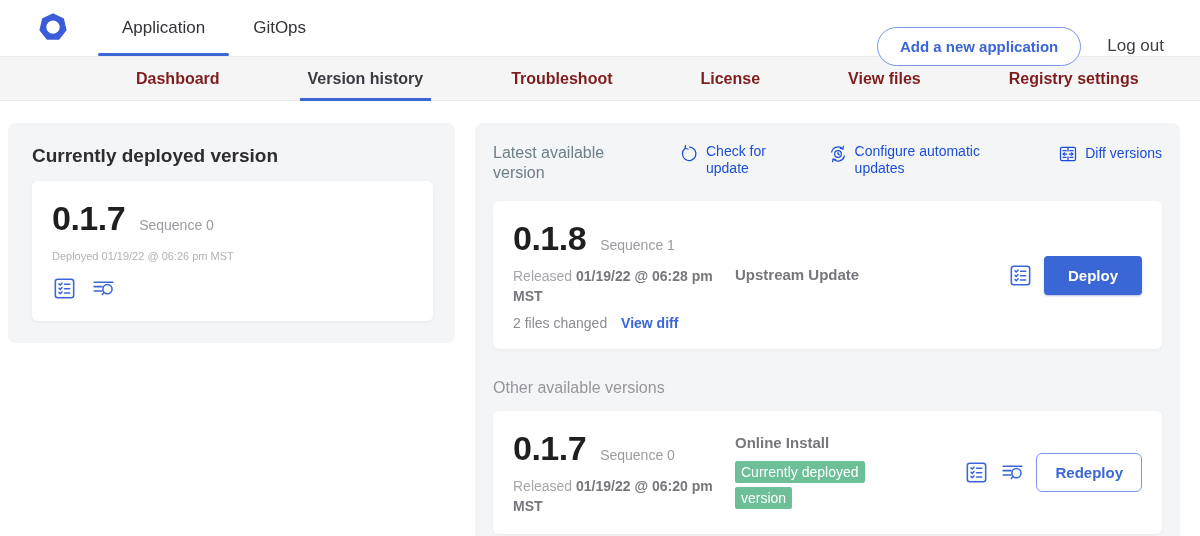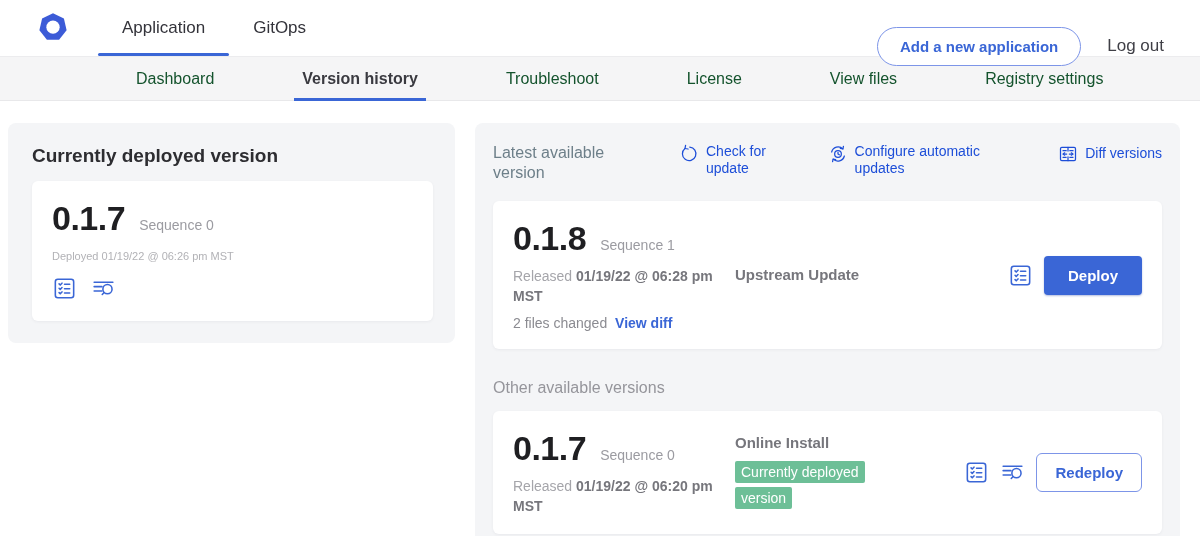--- a/index.html
+++ b/index.html
@@ -20,21 +20,21 @@
   .add-app-btn { border:1px solid #7d95e8; background:#fff; color:#3a66d6;
     font-weight:700; font-size:15px; padding:10px 22px; border-radius:22px;
     font-family:inherit; cursor:pointer; }
   .logout { font-size:17px; color:#3f3f46; cursor:pointer; }
 
   
   .subnav { height:45px; background:#f5f5f6; border-top:1px solid #ececee;
     border-bottom:1px solid #e8e8ea; display:flex; align-items:stretch;
     padding-left:128px; gap:72px; }
   .subnav-item { position:relative; display:flex; align-items:center; padding:0 8px;
-    font-size:16px; color:#14532d; cursor:pointer; }
+    font-size:16px; color:#7f1d1d; cursor:pointer;font-weight:bold; }
   .subnav-item.active { color:#3a3a40; font-weight:600; }
   .subnav-item.active::after { content:""; position:absolute; left:0; right:0; bottom:-1px;
     height:3px; background:#3a66d6; }
 
   
   .main { display:flex; gap:20px; padding:22px 20px 0 8px; align-items:flex-start; }
   .panel { background:#f4f5f7; border-radius:8px; }
   .left-panel { width:447px; padding:22px 22px 22px 24px; }
   .left-panel h2 { font-size:19px; font-weight:700; color:#2d2d31; }
   .card { background:#fff; border-radius:6px; box-shadow:0 1px 3px rgba(50,50,60,.06); }
@@ -59,21 +59,21 @@
   .action-link svg { width:20px; height:20px; flex:0 0 auto; margin-top:1px; }
   .action-label.w68 { width:68px; }
   .action-label.w150 { width:150px; }
   .action-link.diff { align-items:center; }
 
   .version-card { margin-top:18px; padding:18px 20px; display:flex; align-items:center; }
   .vc-left { width:218px; }
   .released { margin-top:9px; font-size:14px; color:#a5a5aa; line-height:1.4; max-width:200px; }
   .released b { color:#76767c; font-weight:700; }
   .files-row { margin-top:9px; font-size:14px; color:#8b8b91; }
-  .view-diff { color:#3a66d6; font-weight:700; margin-left:4px; cursor:pointer; }
+  .view-diff { color:#3a66d6; font-weight:700; margin-left:10px; cursor:pointer; }
   .vc-mid { flex:1; padding-left:4px; align-self:center; }
   .source-label { font-size:15px; font-weight:600; color:#76767c; }
   .vc-right { display:flex; align-items:center; gap:11px; }
   .deploy-btn { background:#3a66d6; color:#fff; border:none; font-family:inherit;
     font-size:15px; font-weight:700; padding:11px 24px; border-radius:4px; cursor:pointer;
     box-shadow:0 1px 2px rgba(40,70,160,.35); }
   .redeploy-btn { background:#fff; color:#3a66d6; border:1px solid #7d95e8;
     font-family:inherit; font-size:15px; font-weight:700; padding:10px 18px;
     border-radius:6px; cursor:pointer; }
 

